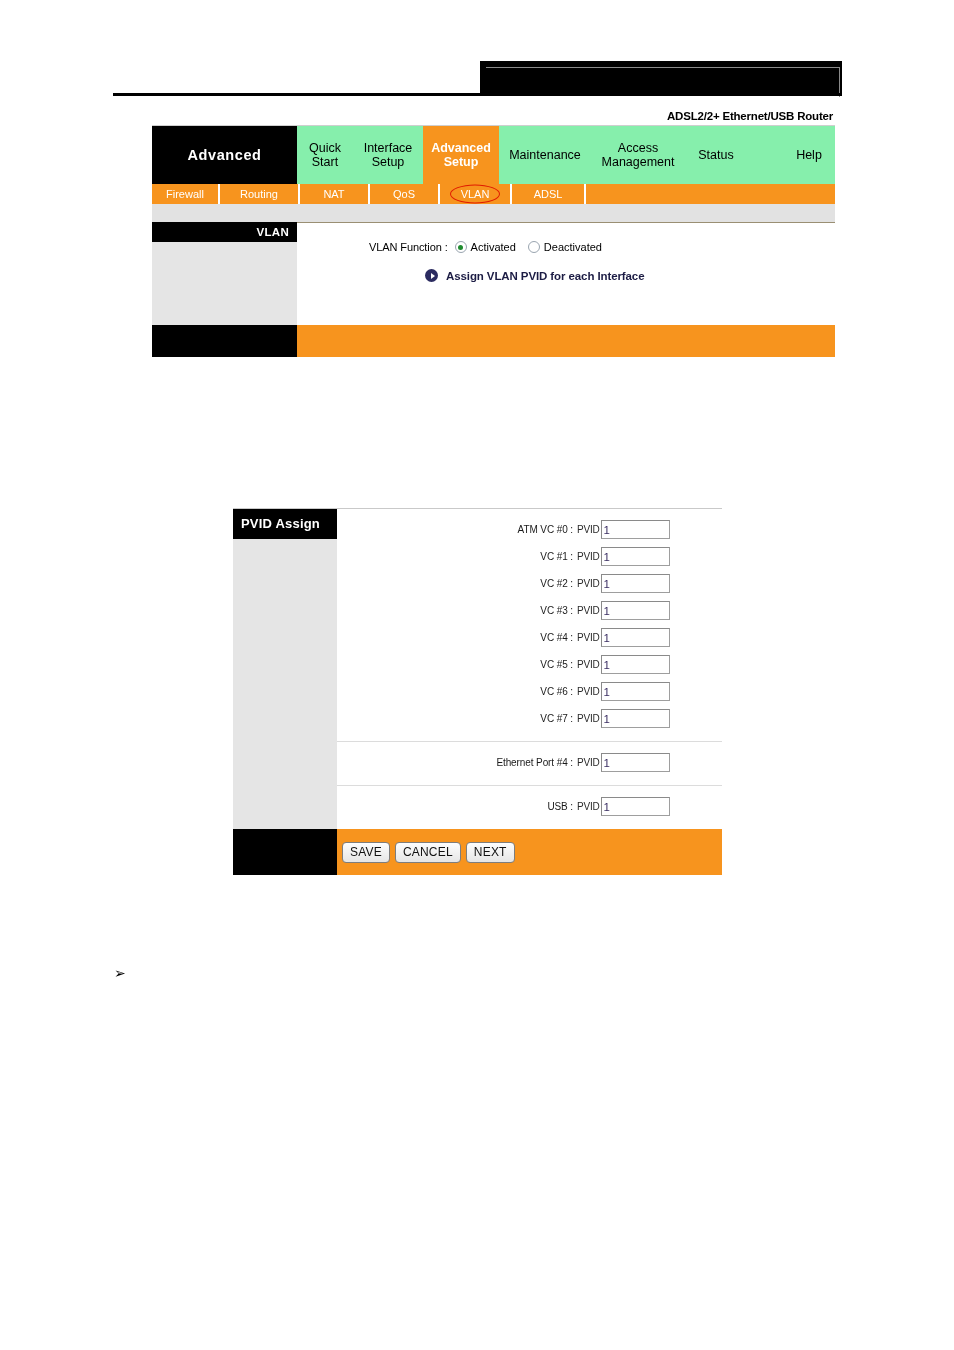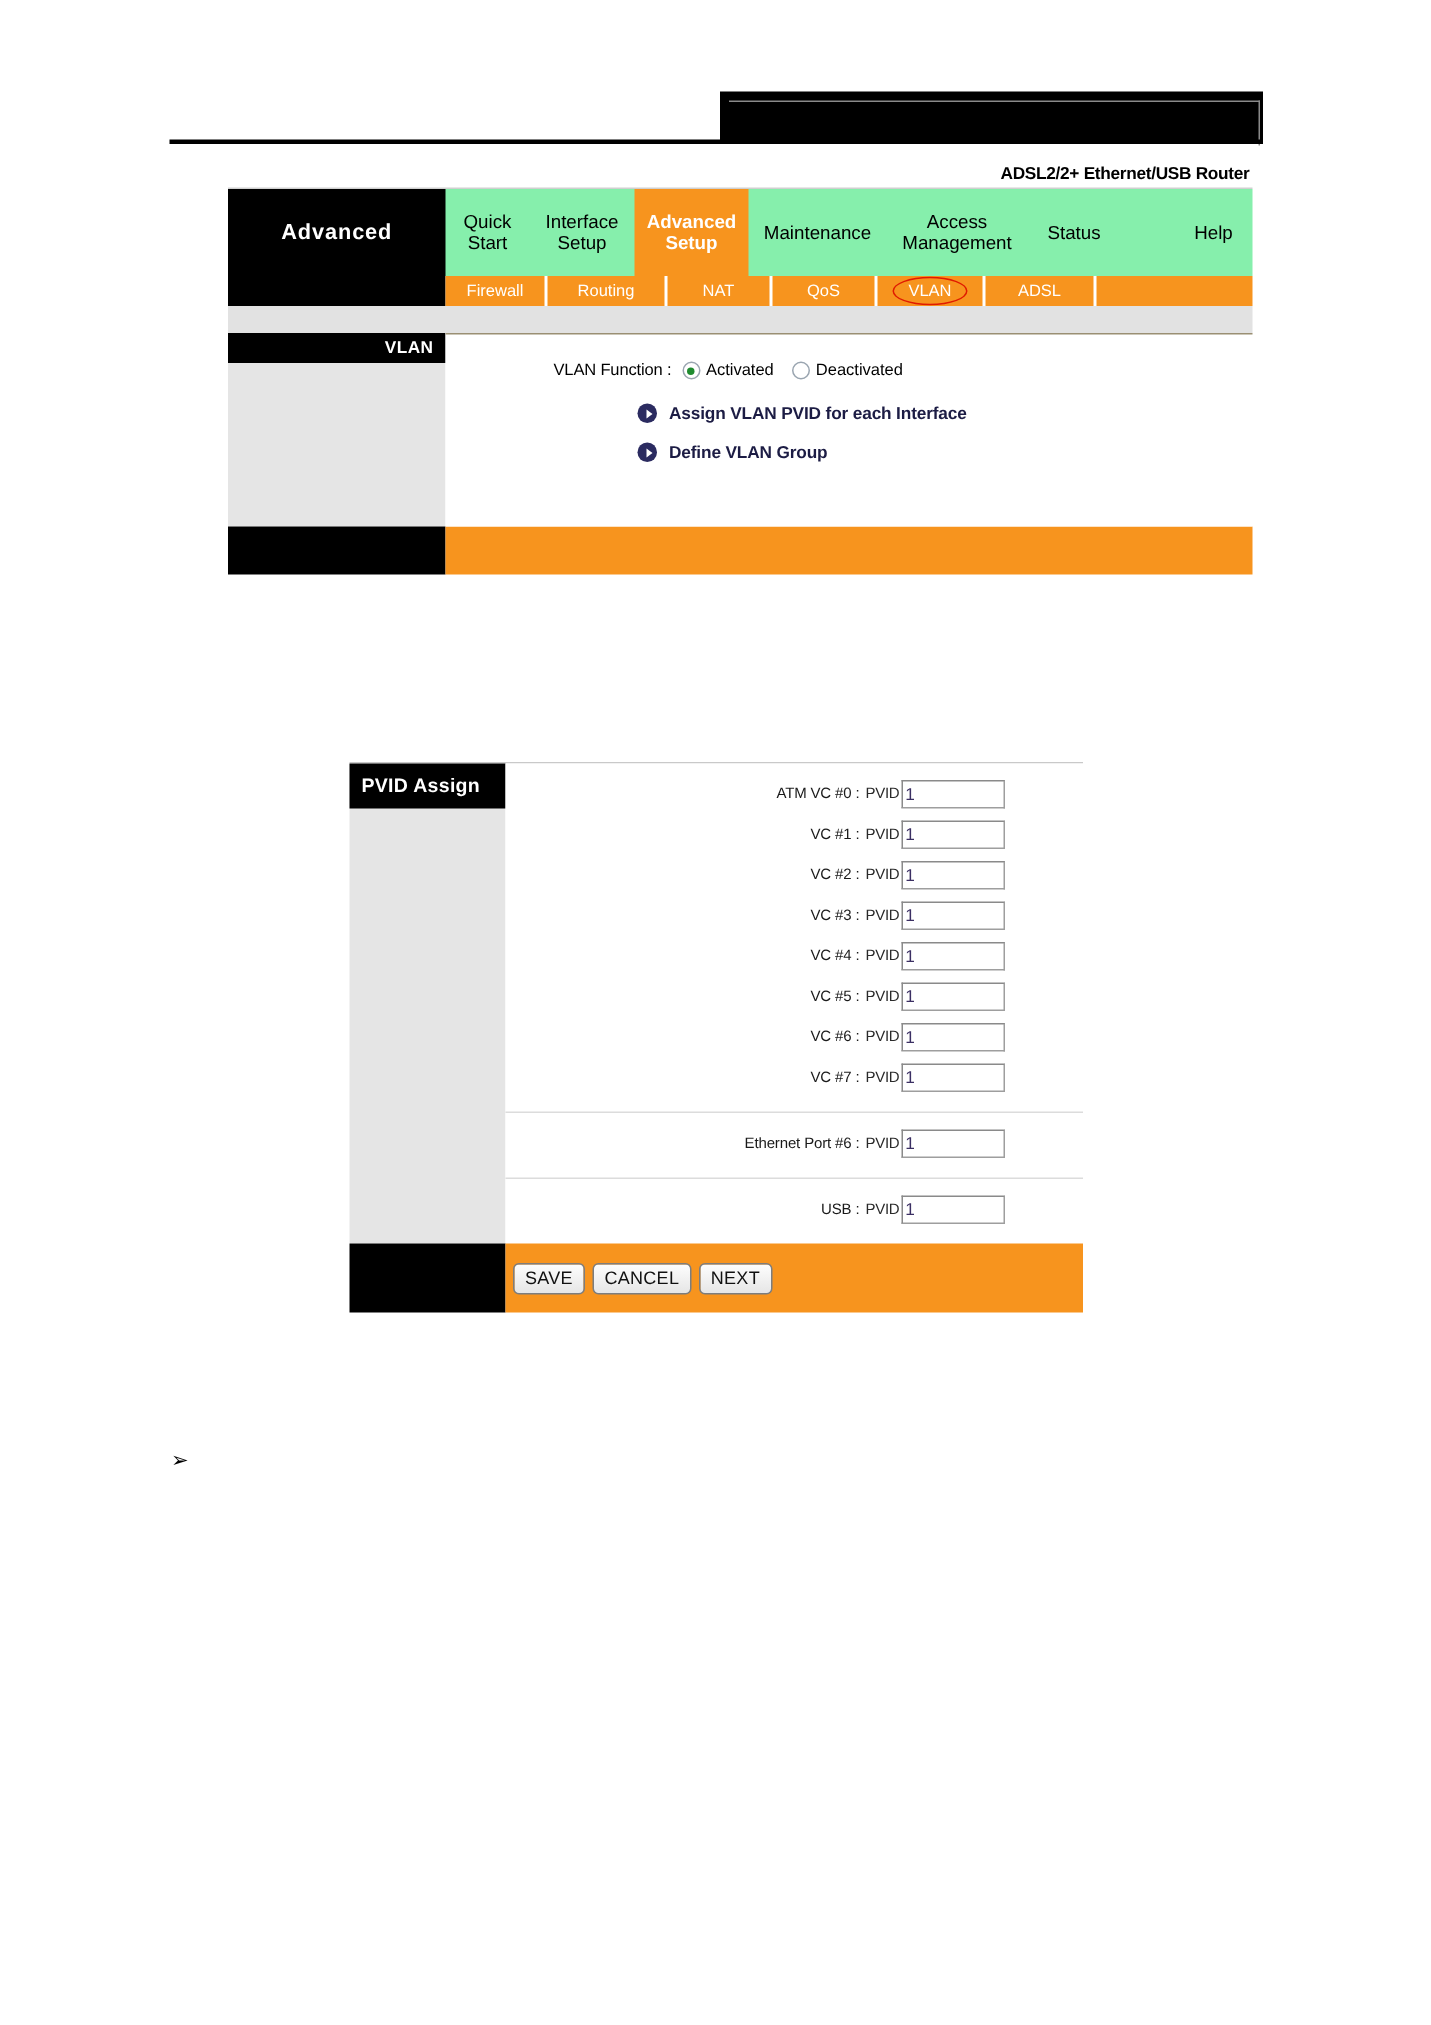--- a/index.html
+++ b/index.html
@@ -112,20 +112,21 @@
   .t-acc   { width: 94px; }
   .t-maint { width: 92px; }
   .t-status{ width: 62px; }
   .t-spacer{ flex: 1; }
   .t-help  { width: 52px; }
 
   .sub-tabs {
     display: flex;
     height: 20px;
     background: #fff;
+    flex-direction: column;
   }
   .sub-tabs-black {
     width: 145px;
     background: #000;
     flex: none;
   }
   .sub-tabs-bar {
     flex: 1;
     background: #F7941E;
     display: flex;
@@ -453,24 +454,20 @@
           <span class="radio-label">Activated</span>
           <span class="radio"></span>
           <span class="radio-label">Deactivated</span>
         </div>
 
         <div class="link-row">
           <span class="bullet-arrow"></span>
           <span class="link-text">Assign VLAN PVID for each Interface</span>
         </div>
 
-        <div class="link-row">
-          <span class="bullet-arrow"></span>
-          <span class="link-text">Define VLAN Group</span>
-        </div>
 
       </div>
     </div>
   </div>
 
   <div class="panel-footer">
     <div class="footer-black"></div>
     <div class="footer-orange"></div>
   </div>
 
@@ -521,21 +518,21 @@
         </div>
         <div class="pvid-row">
           <span class="pvid-label">VC #7 :</span>
           <span class="pvid-tag">PVID</span>
           <input class="pvid-input" type="text" value="1" style="">
         </div>
       </div>
 
       <div class="pvid-group">
         <div class="pvid-row">
-          <span class="pvid-label">Ethernet Port #6 :</span>
+          <span class="pvid-label">Ethernet Port #4 :</span>
           <span class="pvid-tag">PVID</span>
           <input class="pvid-input" type="text" value="1" style="">
         </div>
       </div>
 
       <div class="pvid-group">
         <div class="pvid-row">
           <span class="pvid-label">USB :</span>
           <span class="pvid-tag">PVID</span>
           <input class="pvid-input" type="text" value="1" style="">

